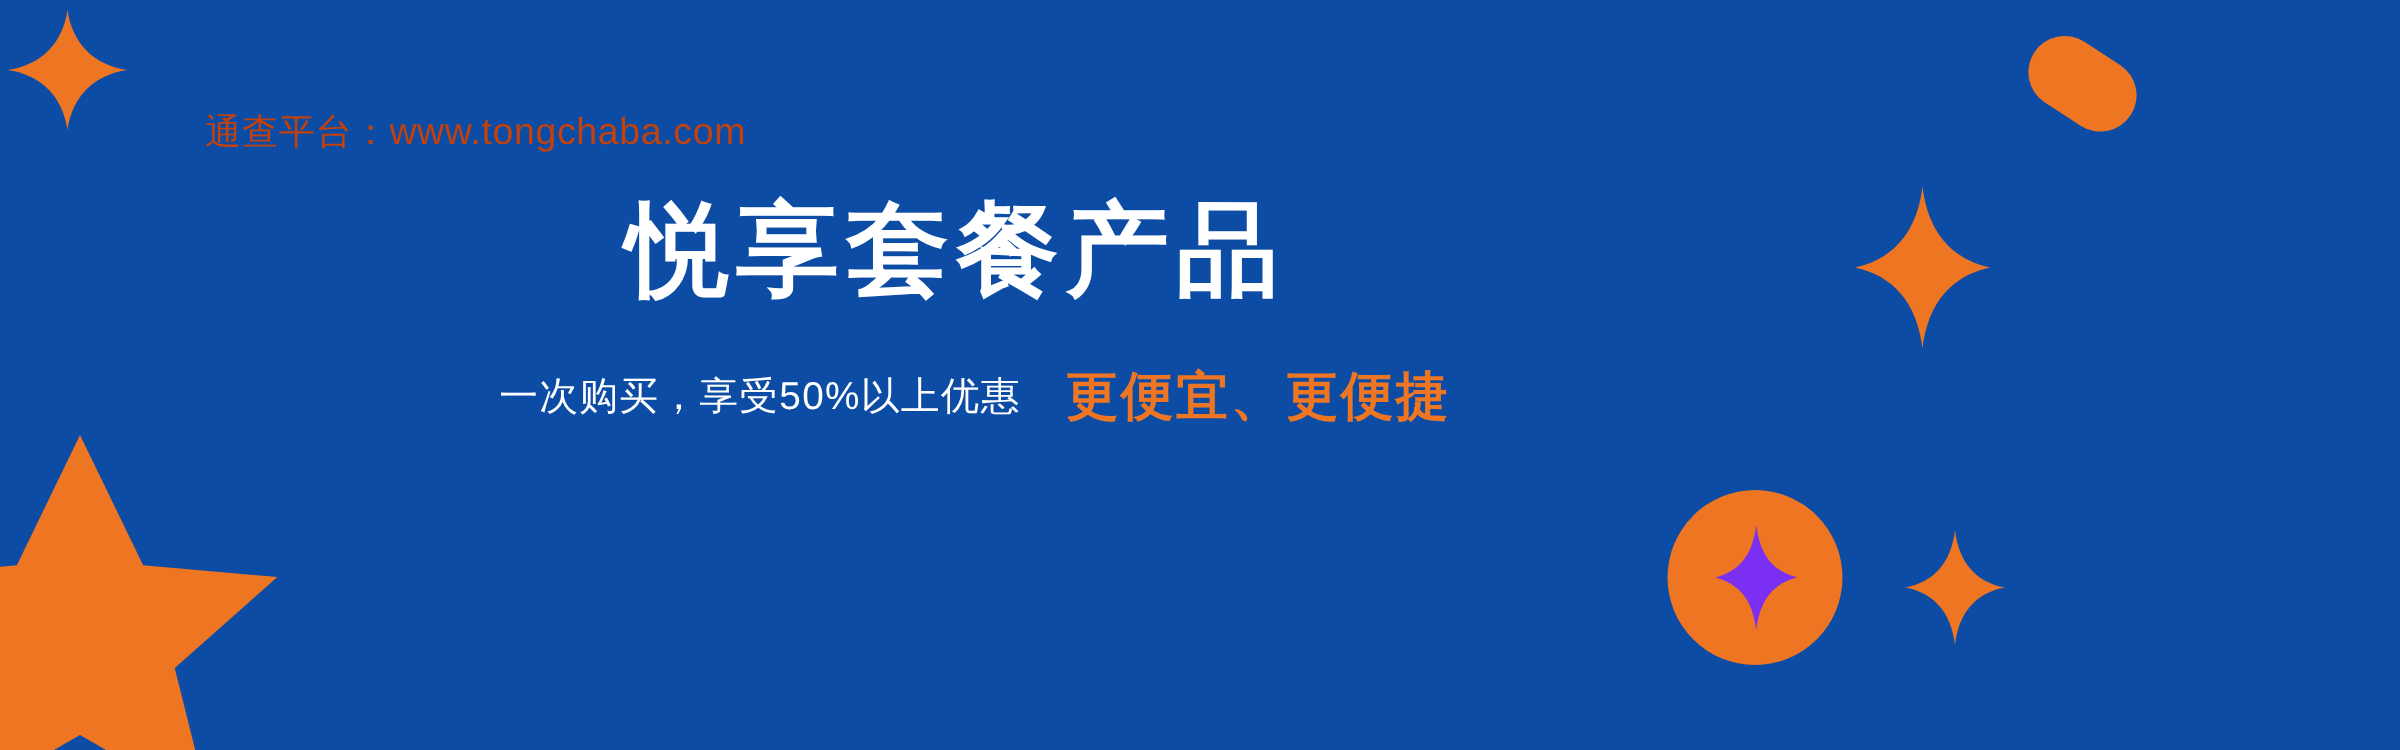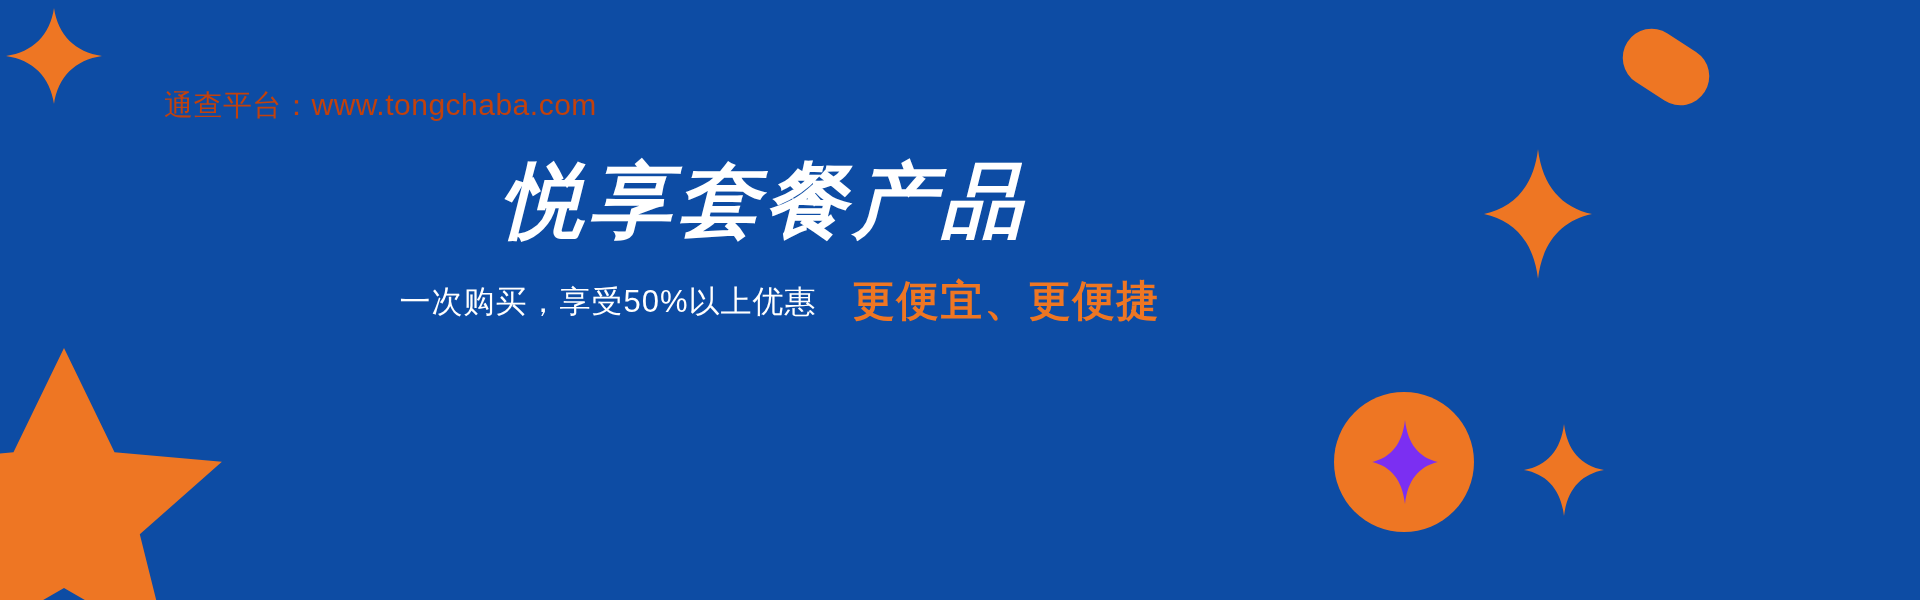--- a/index.html
+++ b/index.html
@@ -73,27 +73,27 @@
     right: 0;
     top: 160px;
     text-align: center;
     color: #ffffff;
     font-size: 82px;
     font-weight: bold;
     letter-spacing: 6px;
     line-height: 1;
   }
   
-  #main-title-inner { display: inline-block; transform: translateX(-195px); font-style: italic; }
+  #main-title-inner { display: inline-block; transform: translateX(-195px); }
 
   #sub-line {
     position: absolute;
     left: 0;
     right: 0;
-    top: 280px;
+    top: 296px;
     text-align: center;
     line-height: 1;
     white-space: nowrap;
   }
   #sub-inner { display: inline-block; transform: translateX(-180px); }
   #sub-plain {
     color: #ffffff;
     font-size: 31px;
     letter-spacing: 1px;
     vertical-align: middle;

